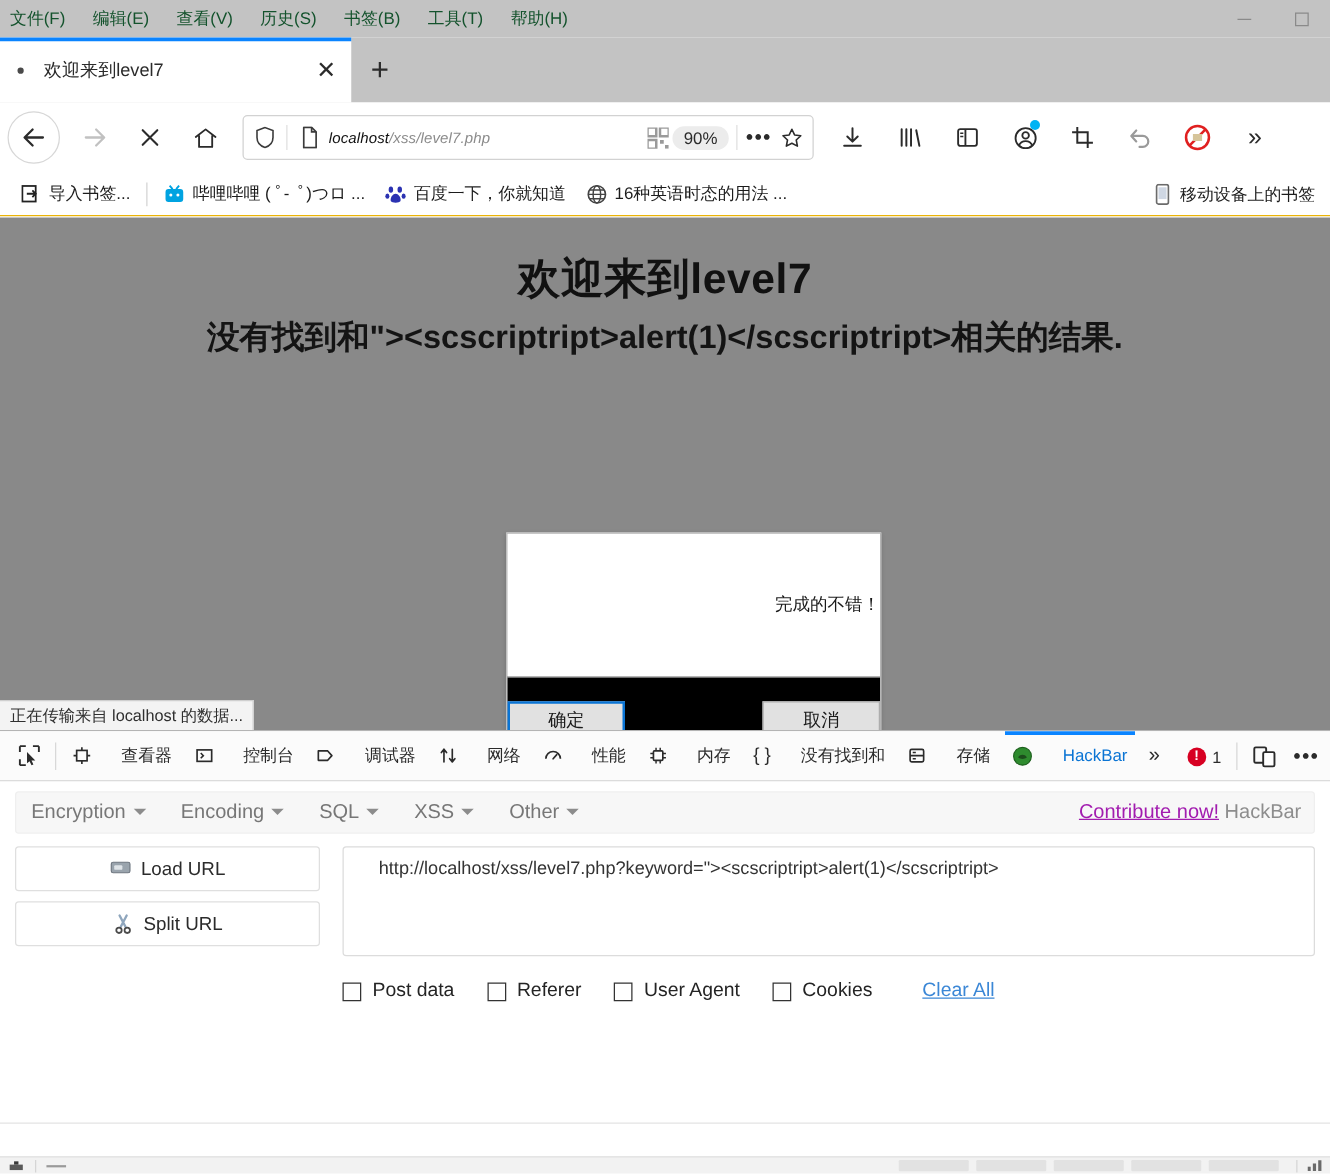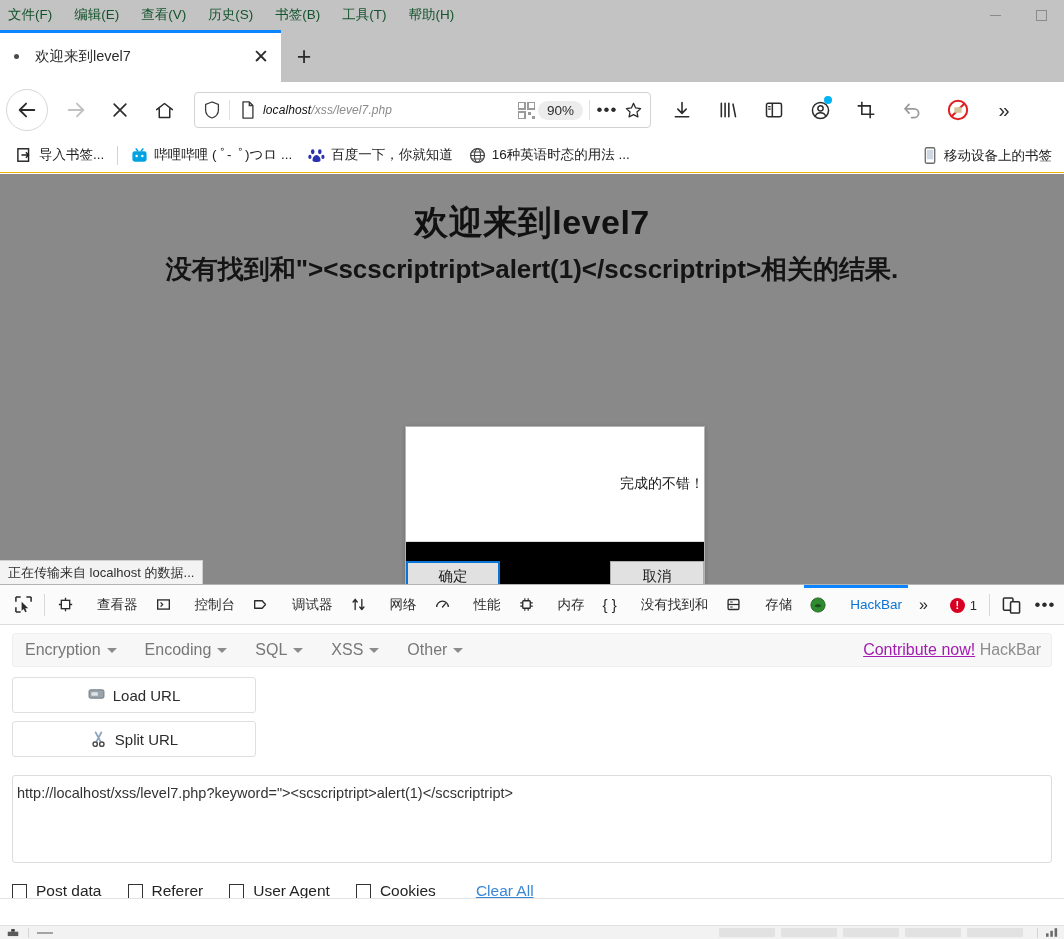--- a/index.html
+++ b/index.html
@@ -171,32 +171,32 @@
   .hb-mi { font-size: 16px; color: #777777; padding: 0 14px 0 0; margin-right: 14px; white-space: nowrap; }
   .caret {
     display: inline-block; margin-left: 6px; width: 0; height: 0;
     border-left: 5px solid transparent; border-right: 5px solid transparent;
     border-top: 5px solid #8c8c8c; vertical-align: middle;
   }
   .hb-contrib { position: absolute; right: 10px; font-size: 16px; white-space: nowrap; }
   .hb-contrib a { color: #a21caf; }
   .hb-contrib span { color: #8d8d8d; }
 
-  .hb-main { display: flex; padding: 10px 12px 0 12px; gap: 18px; flex-direction: column; }
+  .hb-main { display: flex; padding: 10px 12px 0 12px; gap: 18px; }
   .hb-left { width: 244px; flex: 0 0 auto; display: flex; flex-direction: column; gap: 8px; }
   .hb-btn {
     height: 36px; border: 1px solid #dfdfdf; border-radius: 3px; background: #fff;
     display: flex; align-items: center; justify-content: center; gap: 8px;
     font-size: 15px; color: #2b2b2b;
   }
   .hb-btn .bi { width: 17px; height: 17px; flex: 0 0 auto; }
   .hb-right { flex: 1 1 auto; }
   .hb-url {
     height: 88px; border: 1px solid #dcdcdc; border-radius: 3px; background: #fff;
-    padding: 8px 4px; font-size: 14.5px; color: #333; overflow: hidden;
+    padding: 8px 28px; font-size: 14.5px; color: #333; overflow: hidden;
     word-break: break-all; line-height: 1.35;
   }
   .hb-checks { display: flex; align-items: center; gap: 0; margin-top: 19px; }
   .hb-chk { display: flex; align-items: center; gap: 9px; margin-right: 26px; font-size: 15.5px; color: #242424; }
   .box { width: 15px; height: 15px; border: 1.6px solid #333; background: #fff; flex: 0 0 auto; }
   .clearall { font-size: 15.5px; color: #3b87d6; margin-left: 14px; }
 
   .hb-bottomline { position: absolute; left: 0; right: 0; top: 313px; height: 1px; background: #e3e3e3; }
 
   

